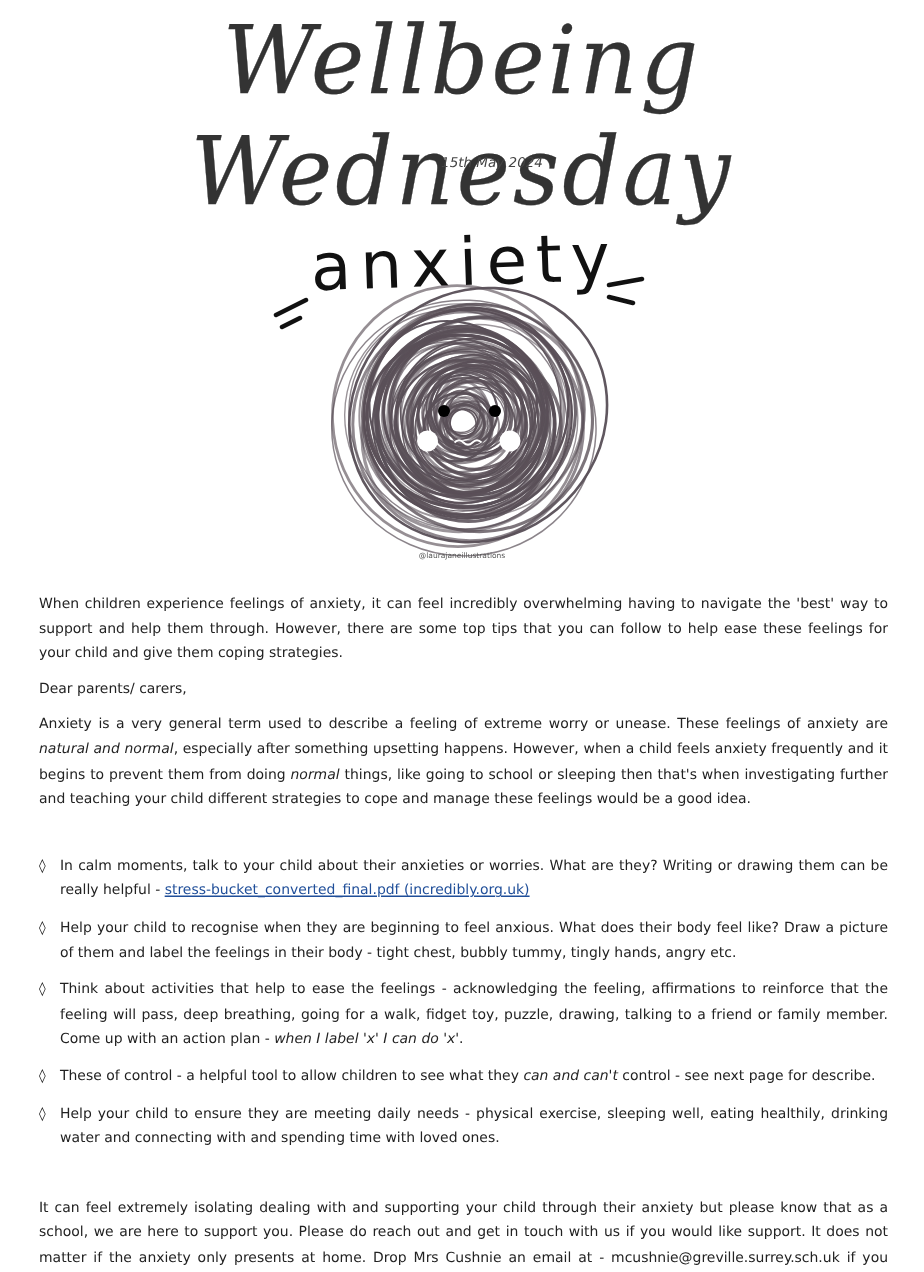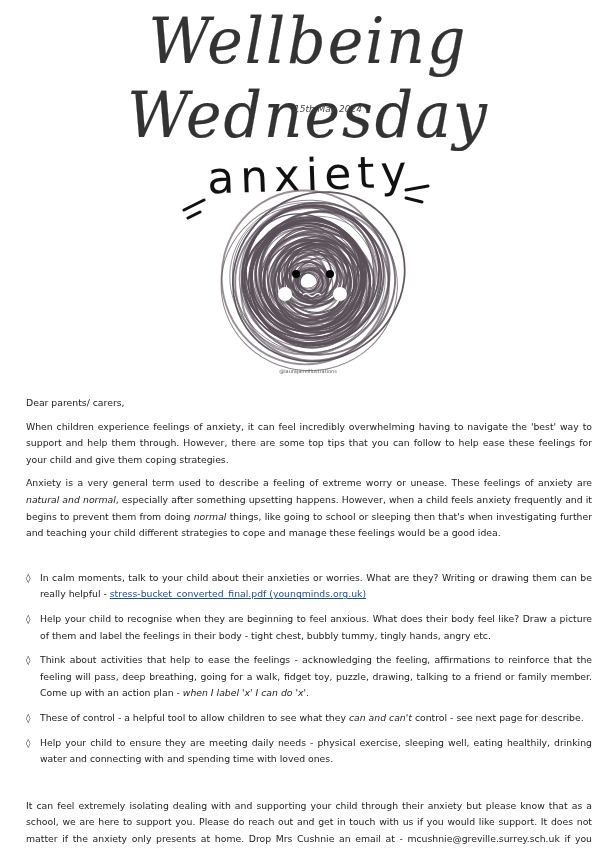--- a/index.html
+++ b/index.html
@@ -123,26 +123,26 @@
     <circle cx="126" cy="146" r="4" fill="#000"></circle>
     <circle cx="160" cy="146" r="4" fill="#000"></circle>
     <circle cx="115" cy="166" r="7" fill="#fff"></circle>
     <circle cx="170" cy="166" r="7" fill="#fff"></circle>
     <path d="M133 167 q3 -3 6 0 q3 3 6 0 q3 -3 6 0" stroke="#fff" stroke-width="1.2" fill="none"></path>
   </g>
 </svg>
 <div class="credit">@laurajaneillustrations</div>
 
 <div class="body">
+  <p>When children experience feelings of anxiety, it can feel incredibly overwhelming having to navigate the 'best' way to support and help them through. However, there are some top tips that you can follow to help ease these feelings for your child and give them coping strategies.</p>
   <p>Dear parents/ carers,</p>
-  <p>When children experience feelings of anxiety, it can feel incredibly overwhelming having to navigate the 'best' way to support and help them through. However, there are some top tips that you can follow to help ease these feelings for your child and give them coping strategies.</p>
   <p><span>Anxiety is a very general term used to describe a feeling of extreme worry or unease. These feelings of anxiety are </span><em>natural and normal</em><span>, especially after something upsetting happens. However, when a child feels anxiety frequently and it begins to prevent them from doing </span><em>normal</em><span> things, like going to school or sleeping then that's when investigating further and teaching your child different strategies to cope and manage these feelings would be a good idea.</span></p>
 
   <ul class="list">
-    <li><span class="bullet">◊</span><span>In calm moments, talk to your child about their anxieties or worries. What are they? Writing or drawing them can be really helpful - </span><a href="#">stress-bucket_converted_final.pdf (youngminds.org.uk)</a></li>
+    <li><span class="bullet">◊</span><span>In calm moments, talk to your child about their anxieties or worries. What are they? Writing or drawing them can be really helpful - </span><a href="#">stress-bucket_converted_final.pdf (incredibly.org.uk)</a></li>
     <li><span class="bullet">◊</span><span>Help your child to recognise when they are beginning to feel anxious. What does their body feel like? Draw a picture of them and label the feelings in their body - tight chest, bubbly tummy, tingly hands, angry etc.</span></li>
     <li><span class="bullet">◊</span><span>Think about activities that help to ease the feelings - acknowledging the feeling, affirmations to reinforce that the feeling will pass, deep breathing, going for a walk, fidget toy, puzzle, drawing, talking to a friend or family member. Come up with an action plan - </span><em>when I label 'x' I can do 'x'</em><span>.</span></li>
     <li><span class="bullet">◊</span><span>These of control - a helpful tool to allow children to see what they </span><em>can and can't</em><span> control - see next page for describe.</span></li>
     <li><span class="bullet">◊</span><span>Help your child to ensure they are meeting daily needs - physical exercise, sleeping well, eating healthily, drinking water and connecting with and spending time with loved ones.</span></li>
   </ul>
 
   <p class="closing">It can feel extremely isolating dealing with and supporting your child through their anxiety but please know that as a school, we are here to support you. Please do reach out and get in touch with us if you would like support. It does not matter if the anxiety only presents at home. Drop Mrs Cushnie an email at - mcushnie@greville.surrey.sch.uk if you would like discuss further.</p>
 </div>
 
 </body></html>

